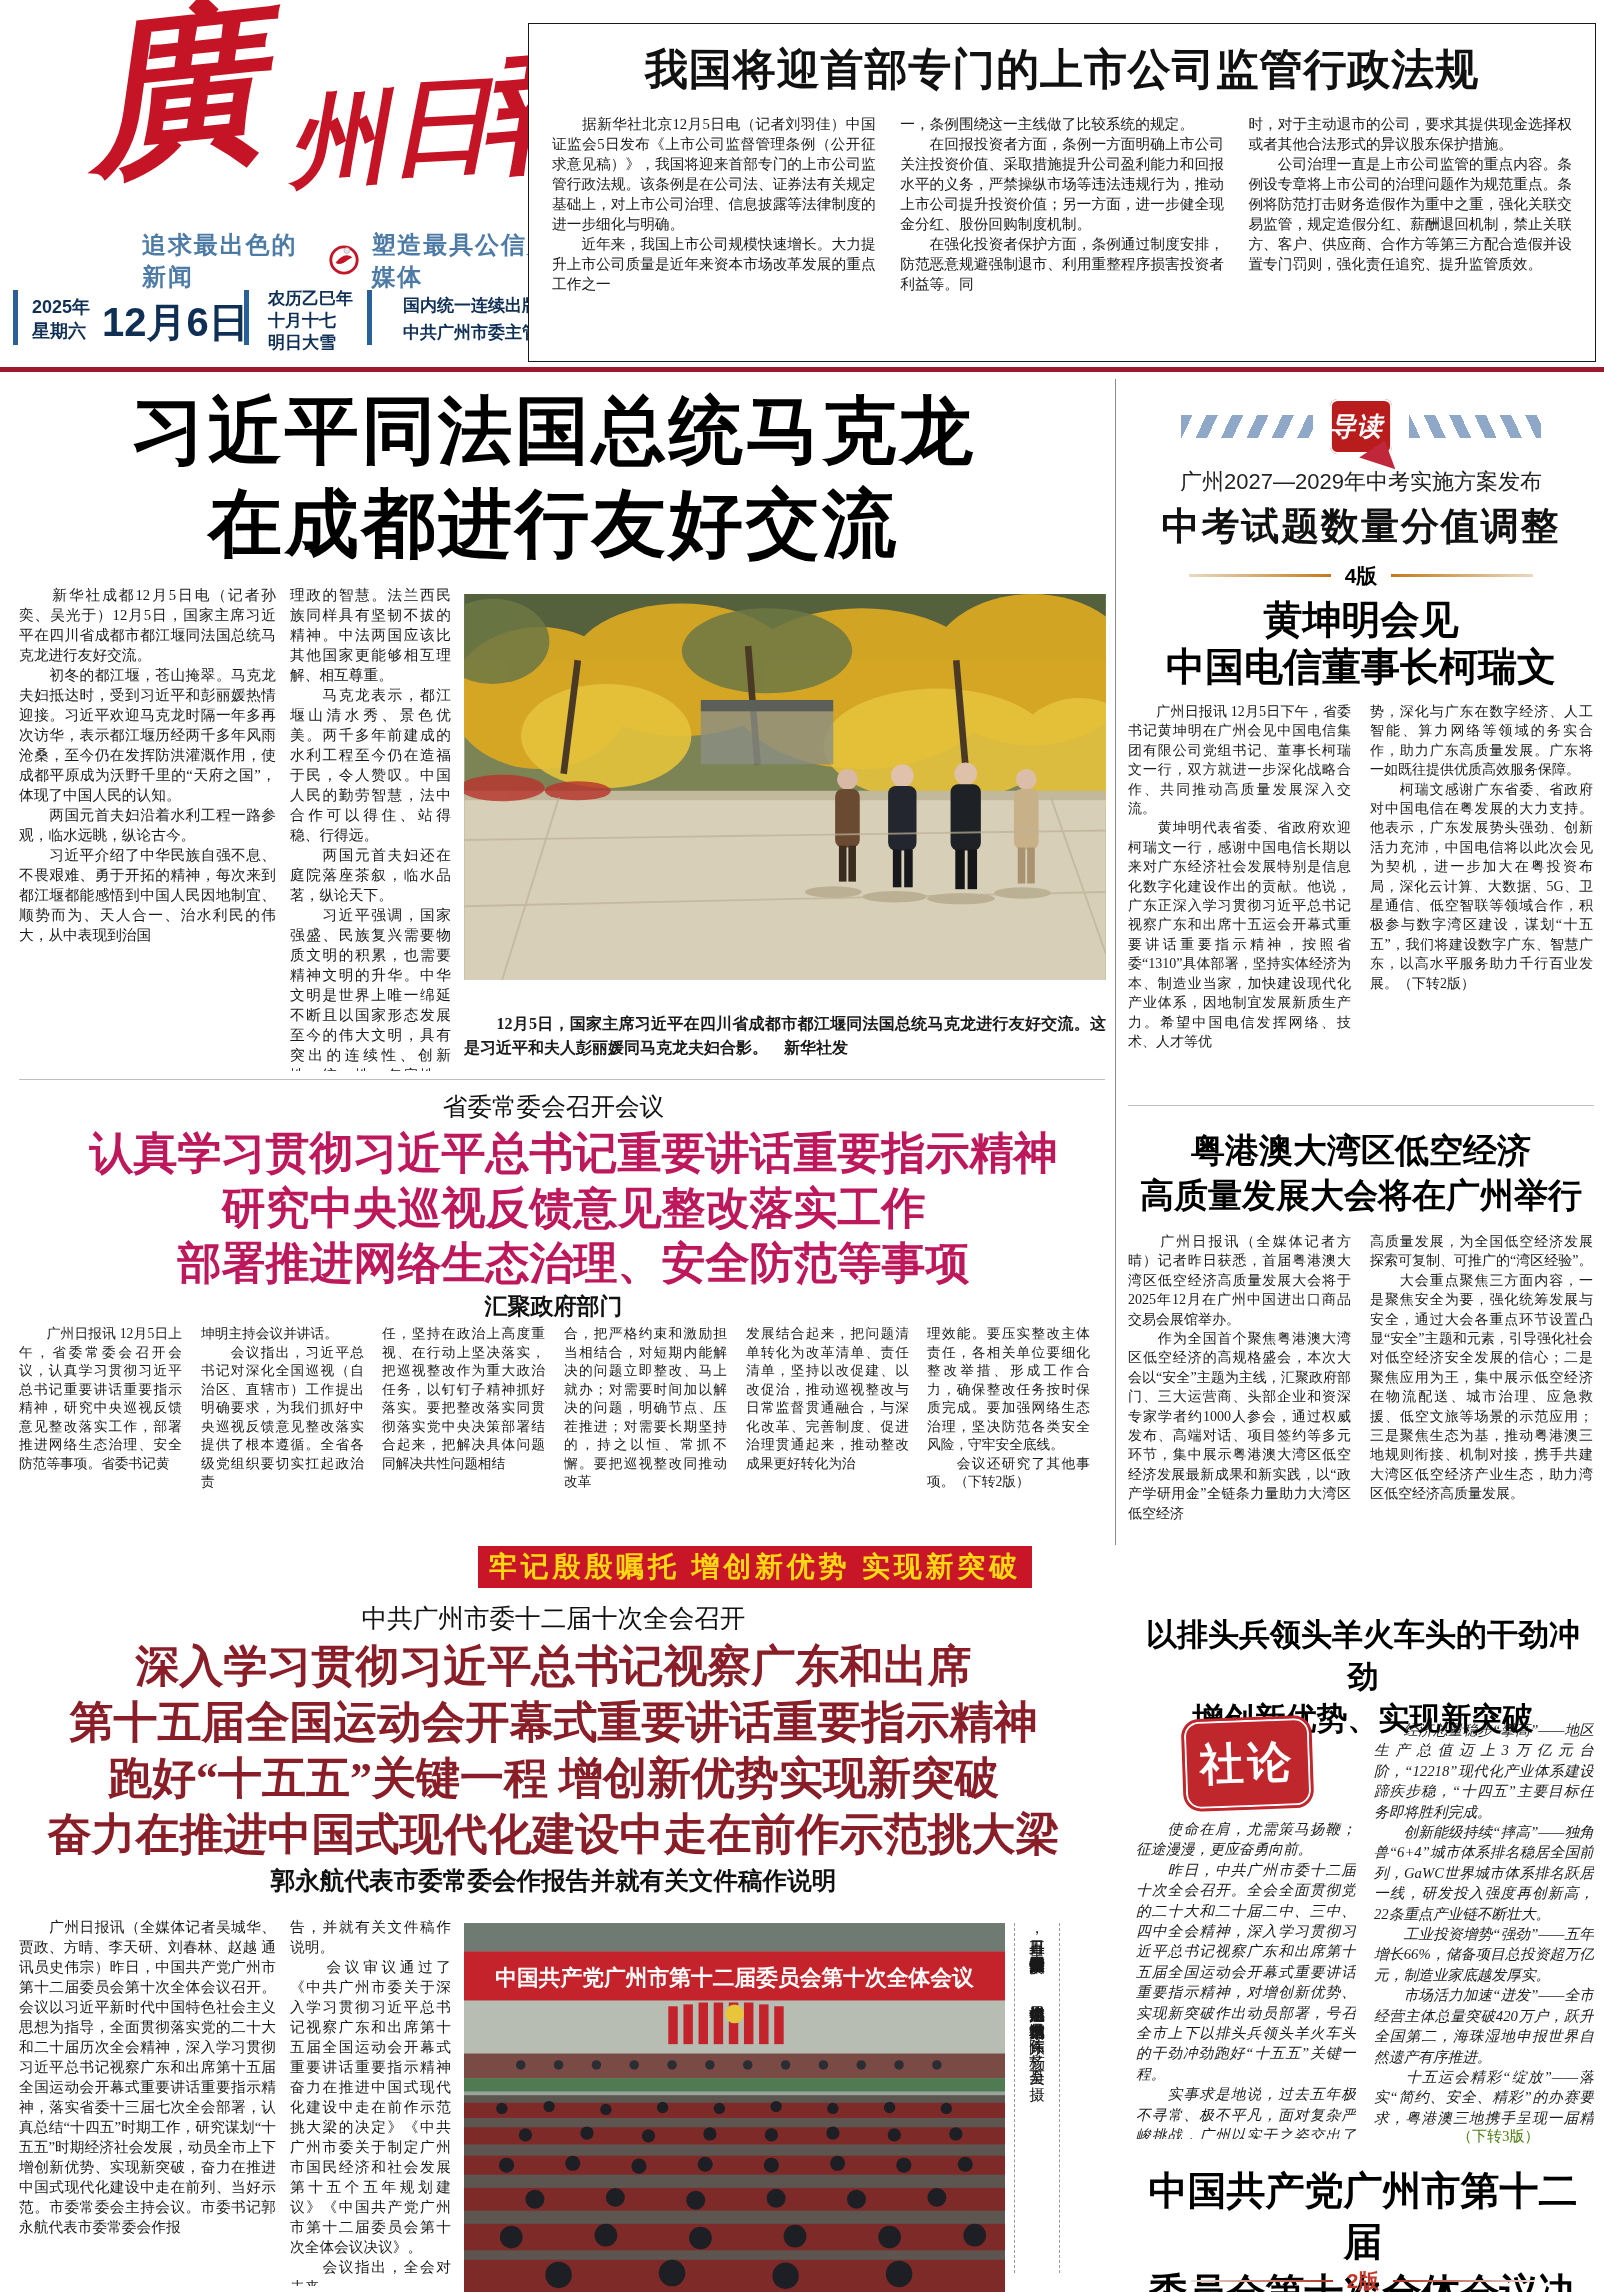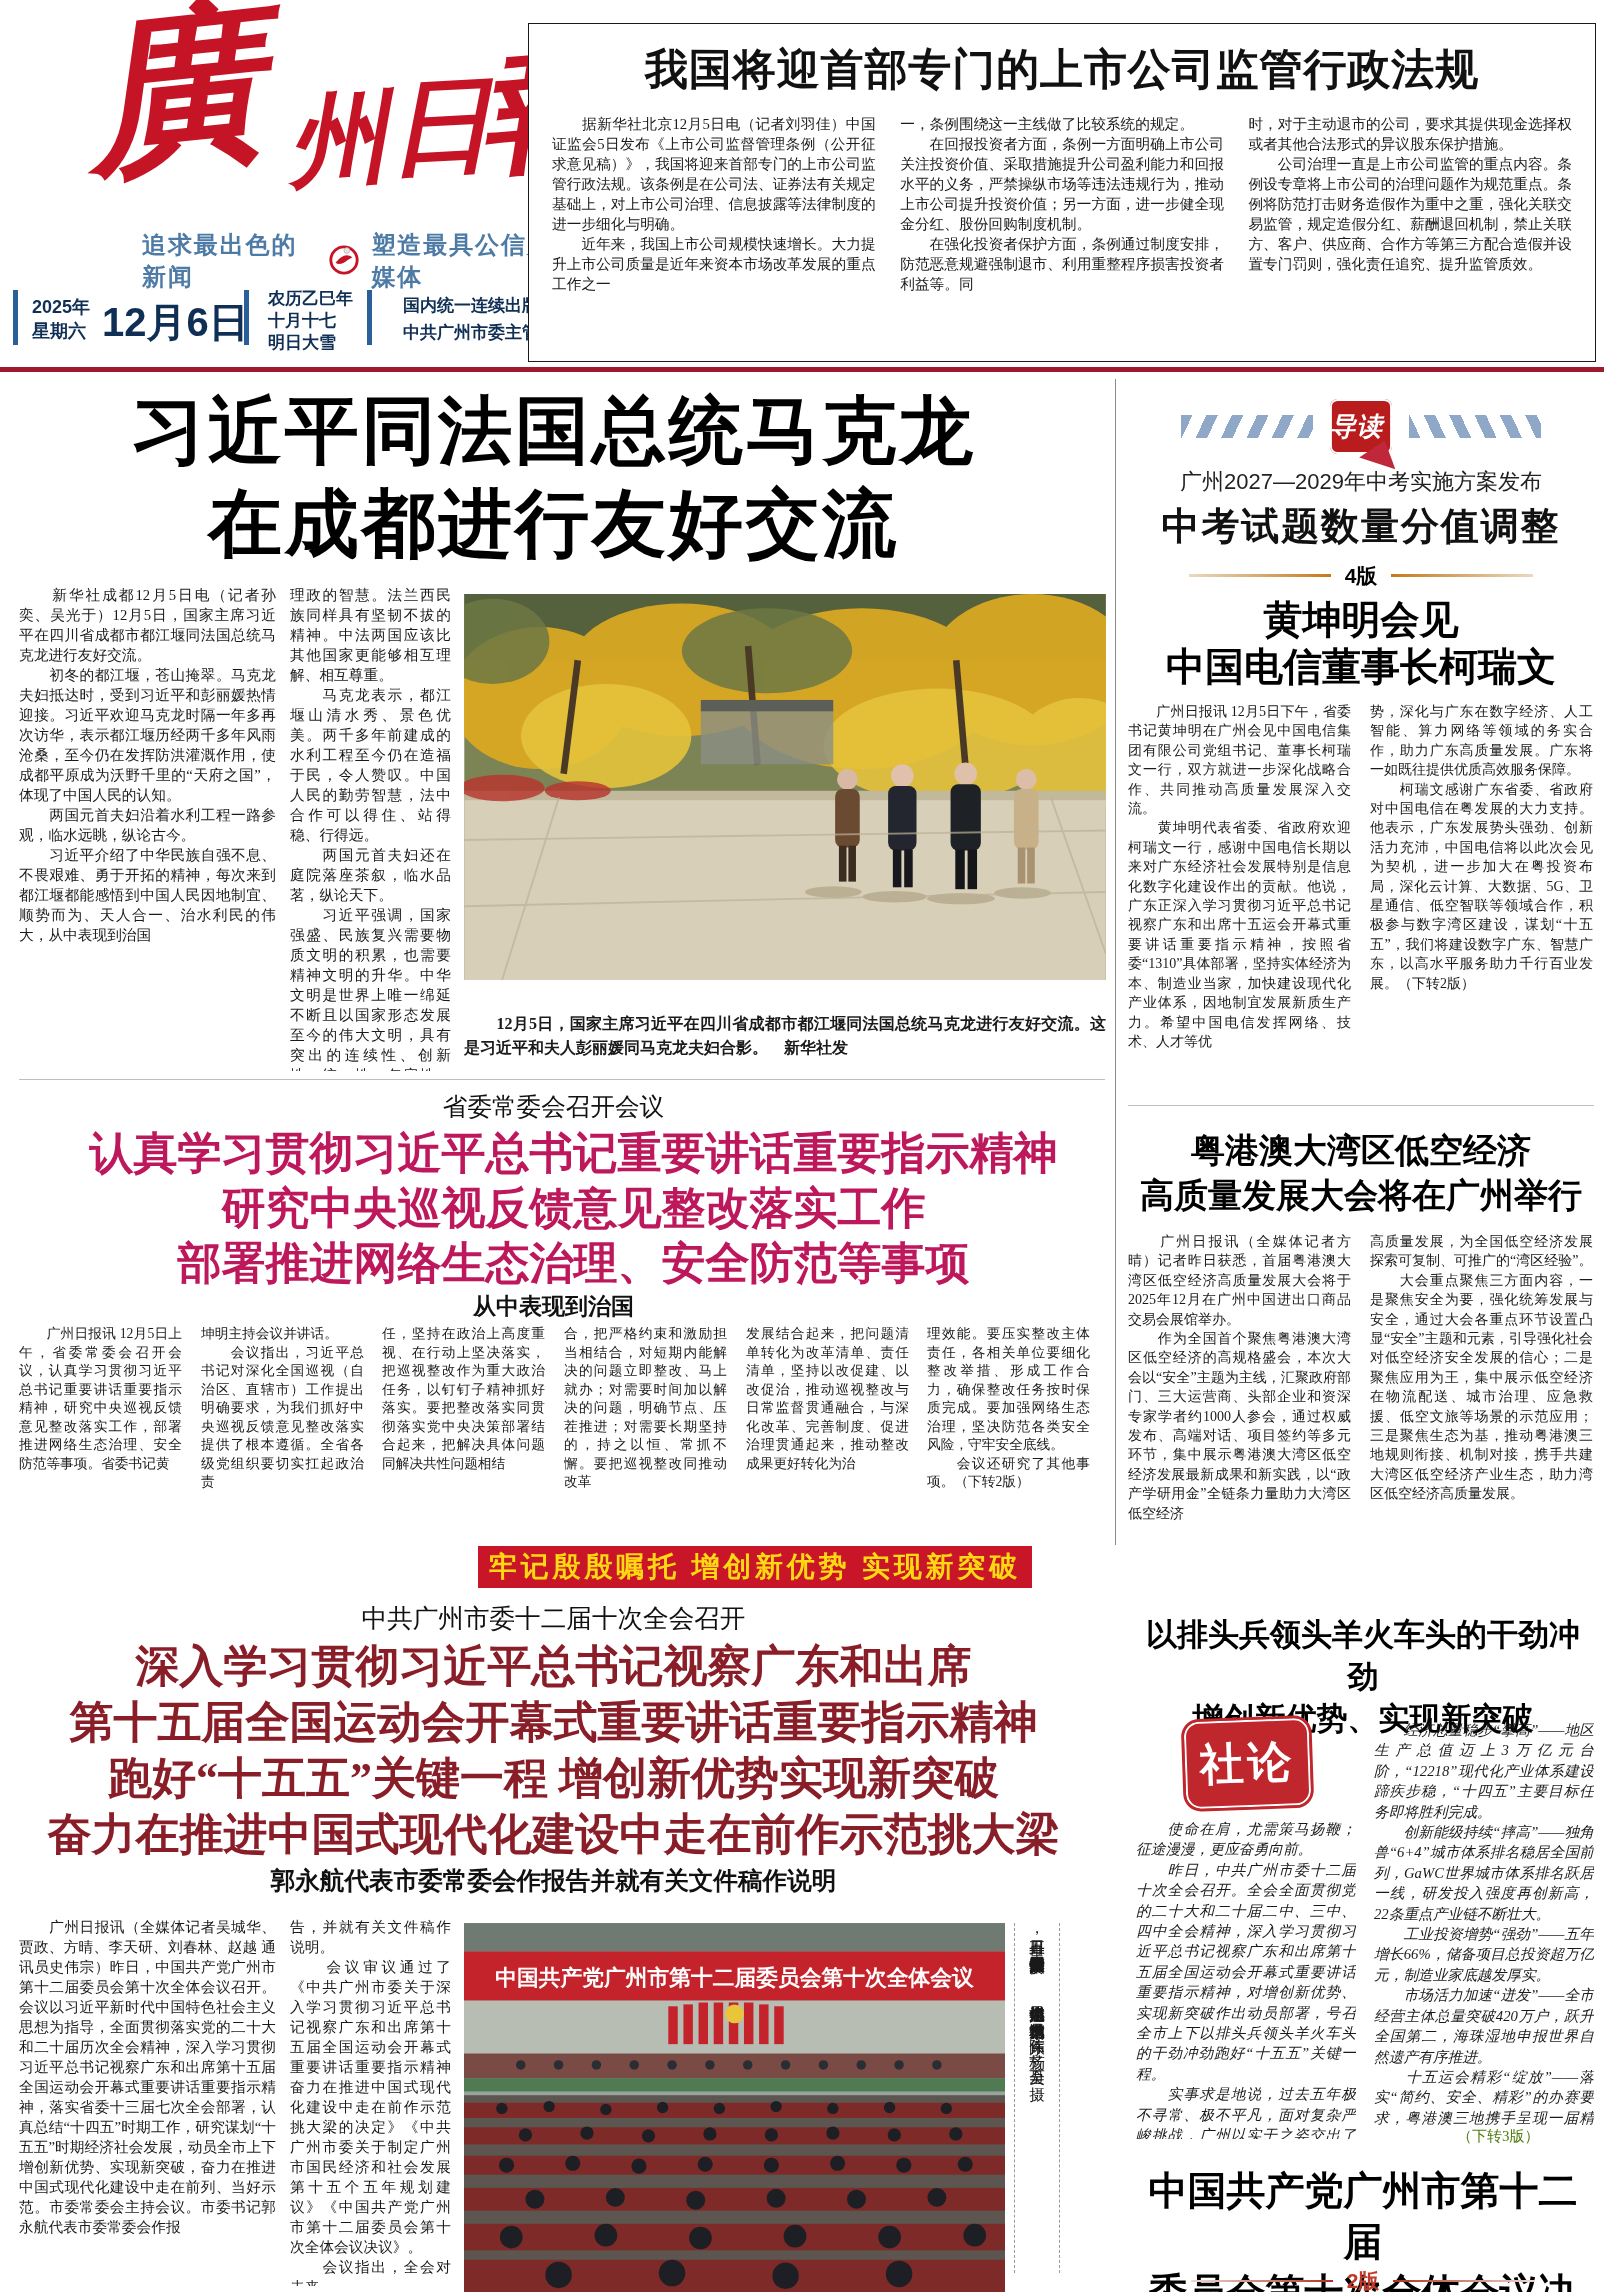--- a/index.html
+++ b/index.html
@@ -283,21 +283,21 @@
   <div class="abs body-text" style="left:1128px;top:1232px;width:223px;height:310px;font-size:14px;line-height:19.4px;overflow:hidden;">　　广州日报讯（全媒体记者方晴）记者昨日获悉，首届粤港澳大湾区低空经济高质量发展大会将于2025年12月在广州中国进出口商品交易会展馆举办。
 　　作为全国首个聚焦粤港澳大湾区低空经济的高规格盛会，本次大会以“安全”主题为主线，汇聚政府部门、三大运营商、头部企业和资深专家学者约1000人参会，通过权威发布、高端对话、项目签约等多元环节，集中展示粤港澳大湾区低空经济发展最新成果和新实践，以“政产学研用金”全链条力量助力大湾区低空经济</div>
   <div class="abs body-text" style="left:1370px;top:1232px;width:223px;height:310px;font-size:14px;line-height:19.4px;overflow:hidden;">高质量发展，为全国低空经济发展探索可复制、可推广的“湾区经验”。
 　　大会重点聚焦三方面内容，一是聚焦安全为要，强化统筹发展与安全，通过大会各重点环节设置凸显“安全”主题和元素，引导强化社会对低空经济安全发展的信心；二是聚焦应用为王，集中展示低空经济在物流配送、城市治理、应急救援、低空文旅等场景的示范应用；三是聚焦生态为基，推动粤港澳三地规则衔接、机制对接，携手共建大湾区低空经济产业生态，助力湾区低空经济高质量发展。</div>
 
   <div class="abs hairline" style="left:19px;top:1079px;width:1086px;height:0.9px;"></div>
   <div class="abs center" style="left:0;top:1090px;width:1107px;font-size:24.6px;color:#111;">省委常委会召开会议</div>
   <div class="abs serif mid-h center" style="left:0;top:1124px;width:1107px;font-size:44px;">认真学习贯彻习近平总书记重要讲话重要指示精神</div>
   <div class="abs serif mid-h center" style="left:0;top:1179px;width:1107px;font-size:44px;">研究中央巡视反馈意见整改落实工作</div>
   <div class="abs serif mid-h center" style="left:0;top:1234px;width:1107px;font-size:44px;">部署推进网络生态治理、安全防范等事项</div>
-  <div class="abs center" style="left:0;top:1291px;width:1107px;font-size:23px;font-weight:bold;color:#111;">从中表现到治国</div>
+  <div class="abs center" style="left:0;top:1291px;width:1107px;font-size:23px;font-weight:bold;color:#111;">汇聚政府部门</div>
   <div class="abs body-text" style="left:19px;top:1325px;width:163px;height:180px;font-size:13.7px;line-height:18.5px;overflow:hidden;">　　广州日报讯 12月5日上午，省委常委会召开会议，认真学习贯彻习近平总书记重要讲话重要指示精神，研究中央巡视反馈意见整改落实工作，部署推进网络生态治理、安全防范等事项。省委书记黄</div>
   <div class="abs body-text" style="left:201px;top:1325px;width:163px;height:180px;font-size:13.7px;line-height:18.5px;overflow:hidden;">坤明主持会议并讲话。
 　　会议指出，习近平总书记对深化全国巡视（自治区、直辖市）工作提出明确要求，为我们抓好中央巡视反馈意见整改落实提供了根本遵循。全省各级党组织要切实扛起政治责</div>
   <div class="abs body-text" style="left:382px;top:1325px;width:163px;height:180px;font-size:13.7px;line-height:18.5px;overflow:hidden;">任，坚持在政治上高度重视、在行动上坚决落实，把巡视整改作为重大政治任务，以钉钉子精神抓好落实。要把整改落实同贯彻落实党中央决策部署结合起来，把解决具体问题同解决共性问题相结</div>
   <div class="abs body-text" style="left:564px;top:1325px;width:163px;height:180px;font-size:13.7px;line-height:18.5px;overflow:hidden;">合，把严格约束和激励担当相结合，对短期内能解决的问题立即整改、马上就办；对需要时间加以解决的问题，明确节点、压茬推进；对需要长期坚持的，持之以恒、常抓不懈。要把巡视整改同推动改革</div>
   <div class="abs body-text" style="left:746px;top:1325px;width:163px;height:180px;font-size:13.7px;line-height:18.5px;overflow:hidden;">发展结合起来，把问题清单转化为改革清单、责任清单，坚持以改促建、以改促治，推动巡视整改与日常监督贯通融合，与深化改革、完善制度、促进治理贯通起来，推动整改成果更好转化为治</div>
   <div class="abs body-text" style="left:927px;top:1325px;width:163px;height:180px;font-size:13.7px;line-height:18.5px;overflow:hidden;">理效能。要压实整改主体责任，各相关单位要细化整改举措、形成工作合力，确保整改任务按时保质完成。要加强网络生态治理，坚决防范各类安全风险，守牢安全底线。
 　　会议还研究了其他事项。（下转2版）</div>
 
   <div class="abs ban" style="left:478px;top:1546px;width:554px;height:42px;">牢记殷殷嘱托  增创新优势  实现新突破</div>

